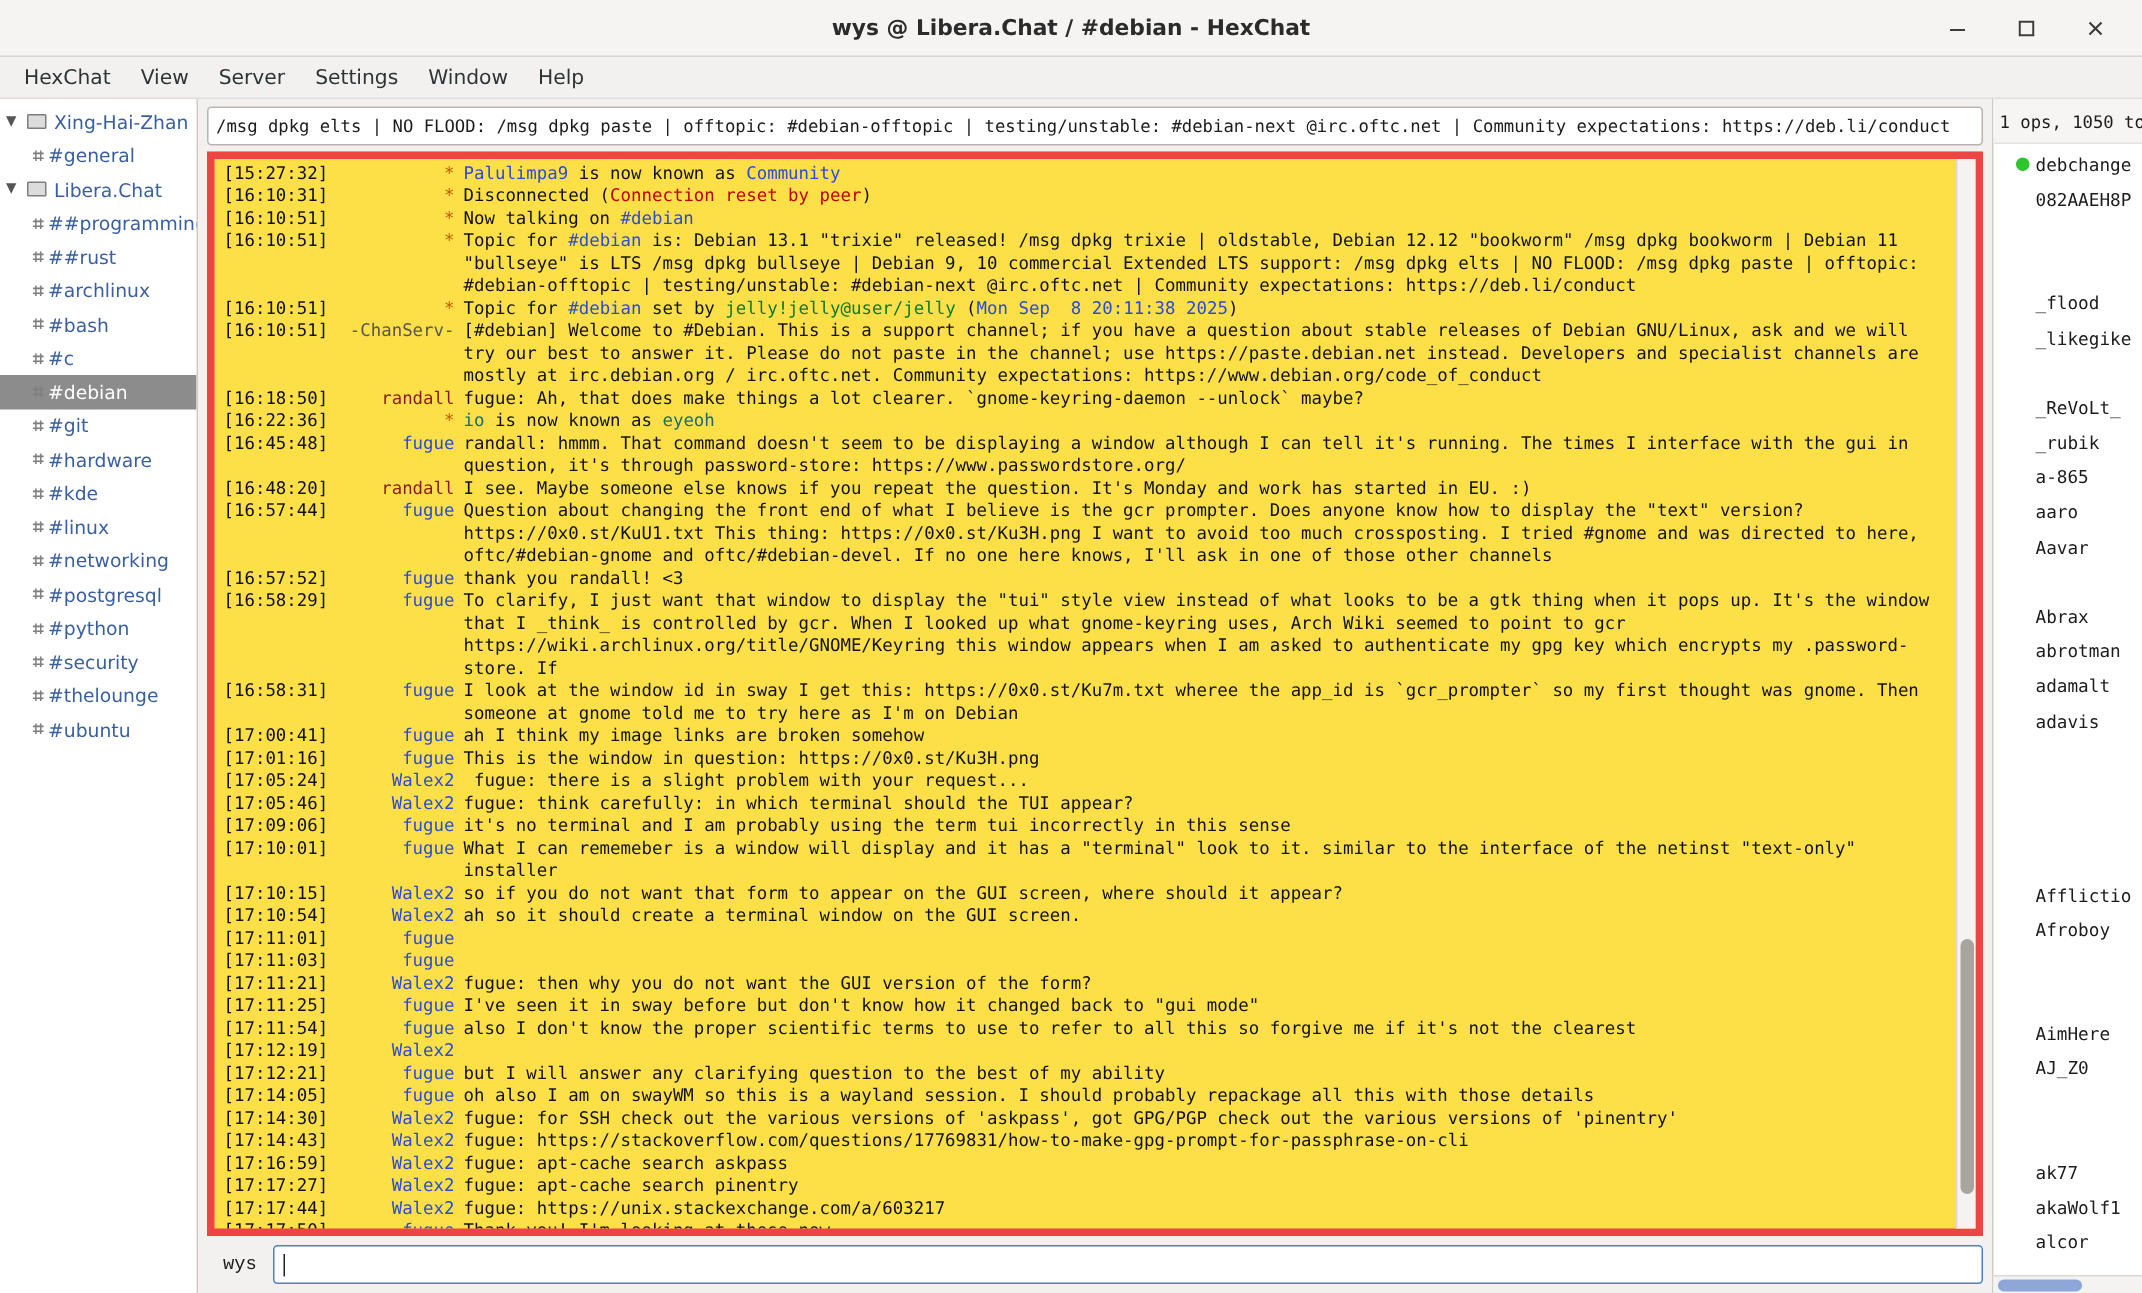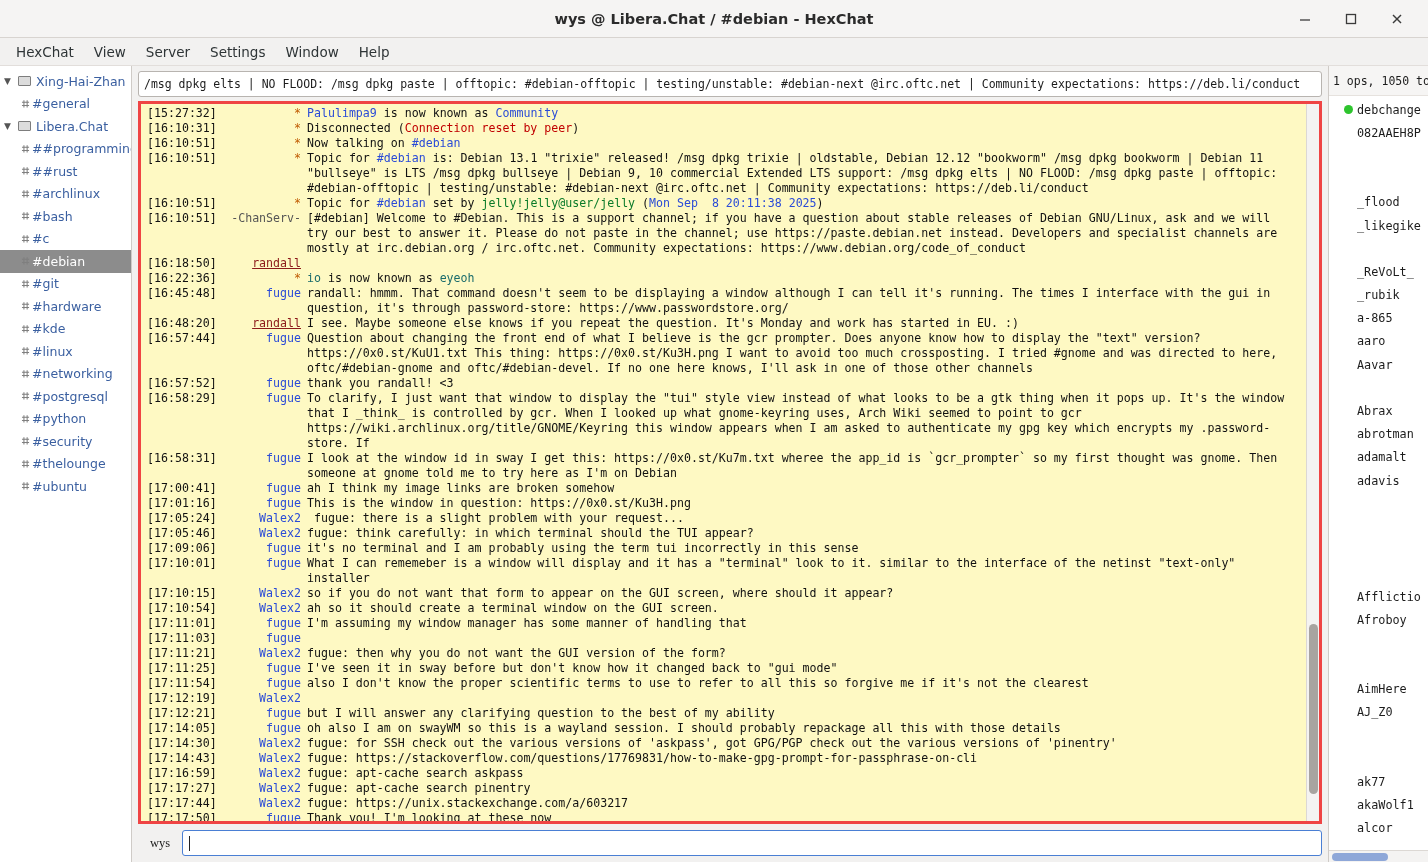--- a/index.html
+++ b/index.html
@@ -87,42 +87,42 @@
     padding: 0 5px;
     font-family: "DejaVu Sans Mono", monospace;
     font-size: 11.5px;
     color: #1c1c1c;
     white-space: nowrap; overflow: hidden;
   }
 
   .chat-wrap {
     flex: 1 1 auto; display: flex; min-height: 0;
     margin: 0 6px 0 6px;
-    background: #fef9c3;
-    border: 3px solid #ef4444;
+    background: #fde047;
+    border: 5px solid #ef4444;
     position: relative;
   }
   .chat {
     flex: 1 1 auto;
     overflow: hidden;
     font-family: "DejaVu Sans Mono", monospace;
     font-size: 11.6px;
     line-height: 15px;
     padding: 2px 0 0 0;
     min-width: 0;
   }
   .line { display: flex; align-items: flex-start; }
   .ts { width: 80px; flex: 0 0 80px; color: #111; padding-left: 6px; white-space: pre; }
   .nick {
     width: 86px; flex: 0 0 86px; text-align: right; padding-right: 6px;
     white-space: pre; overflow: hidden;
   }
   .msg { flex: 1 1 auto; white-space: pre-wrap; word-break: break-word; padding-right: 8px; color: #111; }
   .c-nick-blue { color: #2a4bd7; }
-  .c-nick-maroon { color: #8b1a1a; text-decoration: underline; }
+  .c-nick-maroon { color: #8b1a1a; }
   .c-nick-teal { color: #1a6b6b; }
   .c-nick-gray { color: #555; }
   .c-star { color: #bf5a00; }
   .c-green { color: #0a7a28; }
   .c-red { color: #c00000; }
   .c-chan { color: #2a4bd7; }
 
   
   .vscroll {
     width: 13px; flex: 0 0 13px;
@@ -136,21 +136,21 @@
   }
 
   
   .input-bar {
     flex: 0 0 38px; height: 38px;
     display: flex; align-items: center;
     padding: 6px 6px 6px 6px;
   }
   .nick-label {
     width: 44px; flex: 0 0 44px; text-align: center;
-    font-family: Liberation Serif, serif;
+    font-family: Liberation Mono, monospace;
     font-size: 12.5px; color: #1c1c1c;
   }
   .entry {
     flex: 1 1 auto; height: 26px;
     background: #ffffff;
     border: 1px solid #4a7fd4;
     border-radius: 3px;
     display: flex; align-items: center;
     padding: 0 4px;
   }
@@ -352,20 +352,21 @@
               <span class="msg"><span>Topic for </span><span class="c-chan">#debian</span><span> set by </span><span class="c-green">jelly!jelly@user/jelly</span><span> (</span><span class="c-nick-blue">Mon Sep  8 20:11:38 2025</span><span>)</span></span>
             </div>
             <div class="line">
               <span class="ts">[16:10:51]</span>
               <span class="nick c-nick-gray">-ChanServ-</span>
               <span class="msg"><span>[#debian] Welcome to #Debian. This is a support channel; if you have a question about stable releases of Debian GNU/Linux, ask and we will try our best to answer it. Please do not paste in the channel; use https://paste.debian.net instead. Developers and specialist channels are mostly at irc.debian.org / irc.oftc.net. Community expectations: https://www.debian.org/code_of_conduct</span></span>
             </div>
             <div class="line">
               <span class="ts">[16:18:50]</span>
               <span class="nick c-nick-maroon">randall</span>
+              <span class="msg"><span>fugue: Ah, that does make things a lot clearer. `gnome-keyring-daemon --unlock` maybe?</span></span>
             </div>
             <div class="line">
               <span class="ts">[16:22:36]</span>
               <span class="nick c-star">*</span>
               <span class="msg"><span class="c-nick-teal">io</span><span> is now known as </span><span class="c-nick-teal">eyeoh</span></span>
             </div>
             <div class="line">
               <span class="ts">[16:45:48]</span>
               <span class="nick c-nick-blue">fugue</span>
               <span class="msg"><span>randall: hmmm. That command doesn't seem to be displaying a window although I can tell it's running. The times I interface with the gui in question, it's through password-store: https://www.passwordstore.org/</span></span>
@@ -431,21 +432,20 @@
               <span class="msg"><span>so if you do not want that form to appear on the GUI screen, where should it appear?</span></span>
             </div>
             <div class="line">
               <span class="ts">[17:10:54]</span>
               <span class="nick c-nick-blue">Walex2</span>
               <span class="msg"><span>ah so it should create a terminal window on the GUI screen.</span></span>
             </div>
             <div class="line">
               <span class="ts">[17:11:01]</span>
               <span class="nick c-nick-blue">fugue</span>
-              <span class="msg"><span>I'm assuming my window manager has some manner of handling that</span></span>
             </div>
             <div class="line">
               <span class="ts">[17:11:03]</span>
               <span class="nick c-nick-blue">fugue</span>
             </div>
             <div class="line">
               <span class="ts">[17:11:21]</span>
               <span class="nick c-nick-blue">Walex2</span>
               <span class="msg"><span>fugue: then why you do not want the GUI version of the form?</span></span>
             </div>

